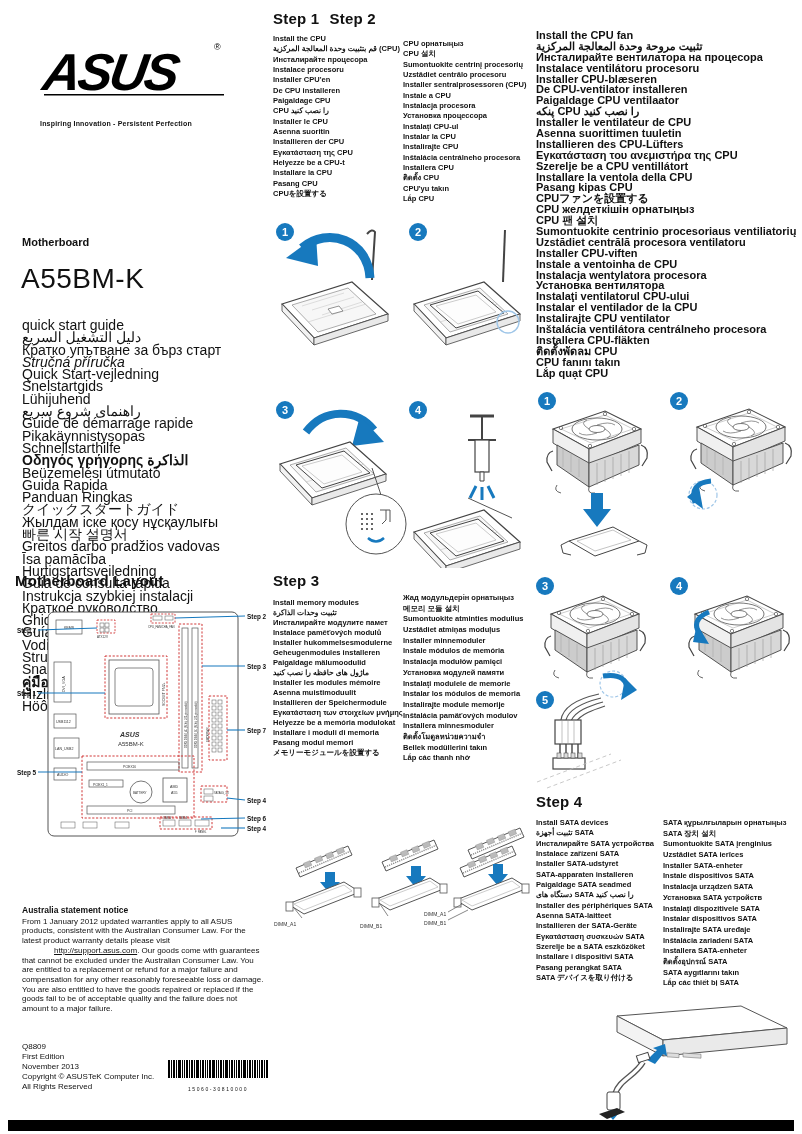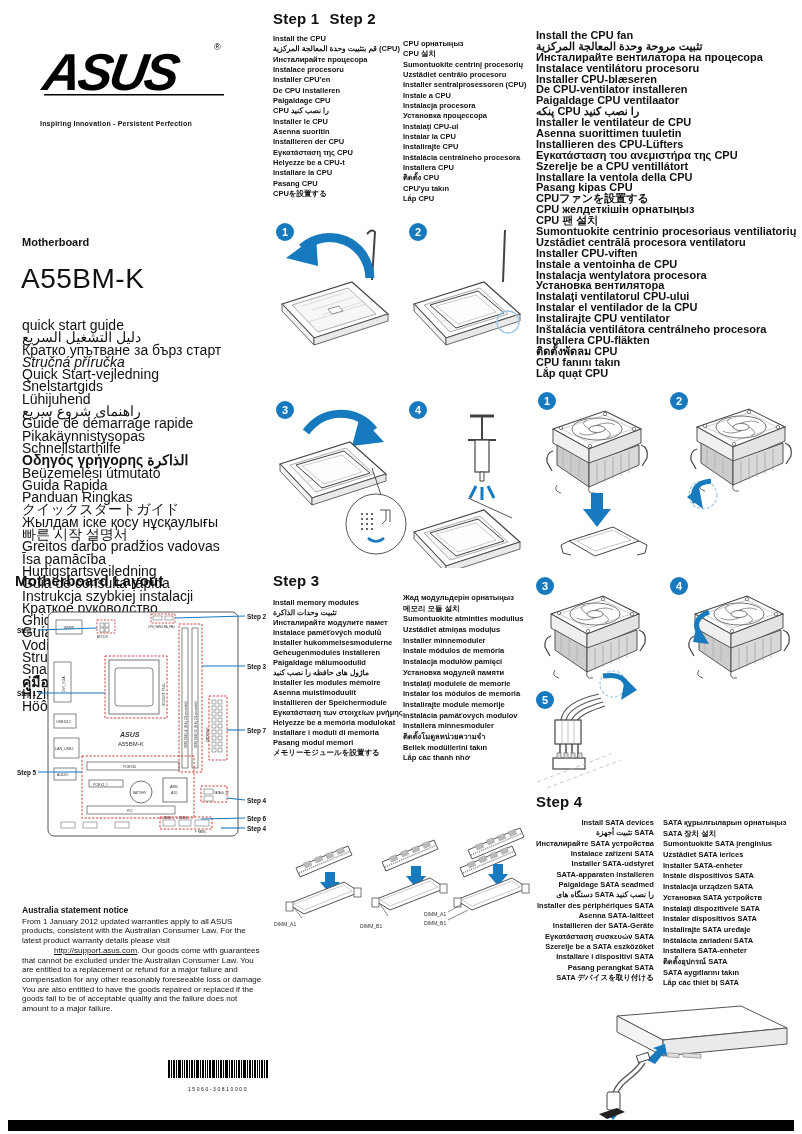--- a/index.html
+++ b/index.html
@@ -516,21 +516,21 @@
       <use href="#dimmarrow" x="226" y="58"></use>
       <use href="#dimmslot" x="184" y="72"></use>
       <line x1="190" y1="98" x2="176" y2="106" stroke="#555" stroke-width=".7"></line>
       <line x1="196" y1="104" x2="176" y2="114" stroke="#555" stroke-width=".7"></line>
       <text x="152" y="110" font-size="5" fill="#333">DIMM_A1</text>
       <text x="152" y="119" font-size="5" fill="#333">DIMM_B1</text>
     </svg>
   </div>
 
   <div class="abs h1" style="left:536px;top:793px;">Step 4</div>
-  <div class="abs steplist lh103" style="left:536px;top:818px;text-align:right;">
+  <div class="abs steplist lh103" style="left:536px;top:818px;">
       <div class="line">Install SATA devices</div>
       <div class="line">تثبيت أجهزة SATA</div>
       <div class="line">Инсталирайте SATA устройства</div>
       <div class="line">Instalace zařízení SATA</div>
       <div class="line">Installer SATA-udstyret</div>
       <div class="line">SATA-apparaten installeren</div>
       <div class="line">Paigaldage SATA seadmed</div>
       <div class="line">دستگاه های SATA را نصب کنید</div>
       <div class="line">Installer des périphériques SATA</div>
       <div class="line">Asenna SATA-laitteet</div>
@@ -575,20 +575,27 @@
       <polygon points="55,108 61,108 61,112 63,112 58,118 53,112 55,112" fill="#1779be"></polygon>
       <polygon points="44,112 62,106 70,110 52,117" fill="#222"></polygon>
     </svg>
   </div>
 
   <div class="abs aus" style="left:22px;top:906px;">
     <div class="hd">Australia statement notice</div>
     <div><span>From 1 January 2012 updated warranties apply to all ASUS products, consistent with the Australian Consumer Law. For the latest product warranty details please visit </span><span class="lnk">http://support.asus.com</span><span>. Our goods come with guarantees that cannot be excluded under the Australian Consumer Law. You are entitled to a replacement or refund for a major failure and compensation for any other reasonably foreseeable loss or damage. You are also entitled to have the goods repaired or replaced if the goods fail to be of acceptable quality and the failure does not amount to a major failure.</span></div>
   </div>
 
+  <div class="abs foot" style="left:22px;top:1042px;">
+    <div>Q8809</div>
+    <div>First Edition</div>
+    <div>November 2013</div>
+    <div>Copyright © ASUSTeK Computer Inc.</div>
+    <div>All Rights Reserved</div>
+  </div>
 
   <div class="abs" style="left:168px;top:1060px;">
     <svg width="100" height="22" viewBox="0 0 100 22">
       <g fill="#000">
         <rect x="0" y="0" width="2" height="18"></rect>
           <rect x="3" y="0" width="1" height="18"></rect>
           <rect x="5" y="0" width="2" height="18"></rect>
           <rect x="8" y="0" width="1" height="18"></rect>
           <rect x="10" y="0" width="3" height="18"></rect>
           <rect x="14" y="0" width="1" height="18"></rect>

